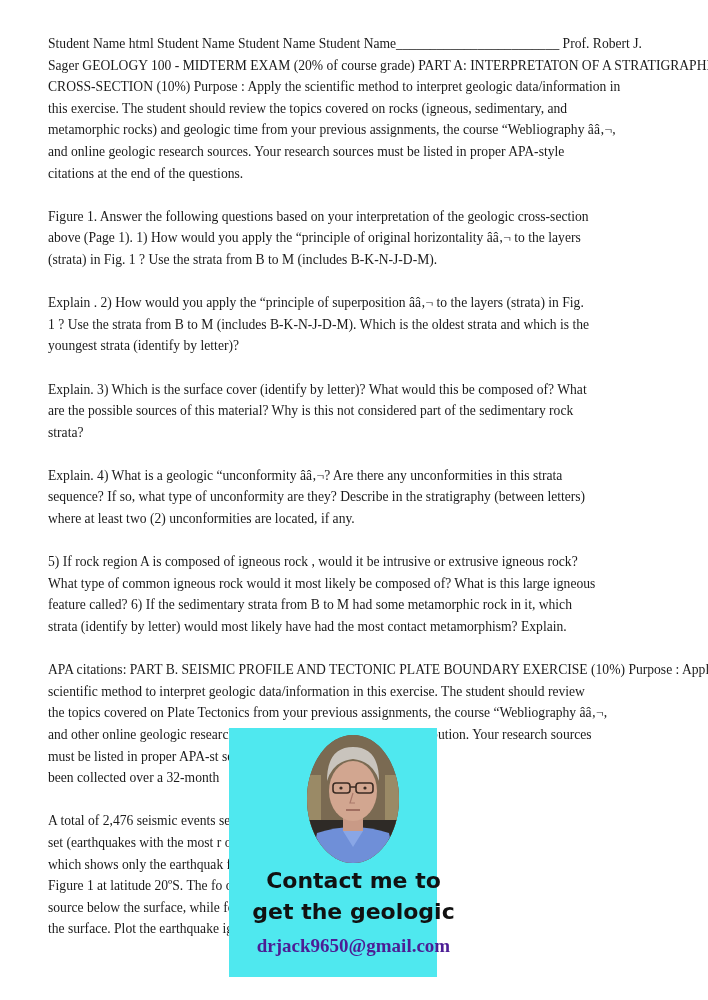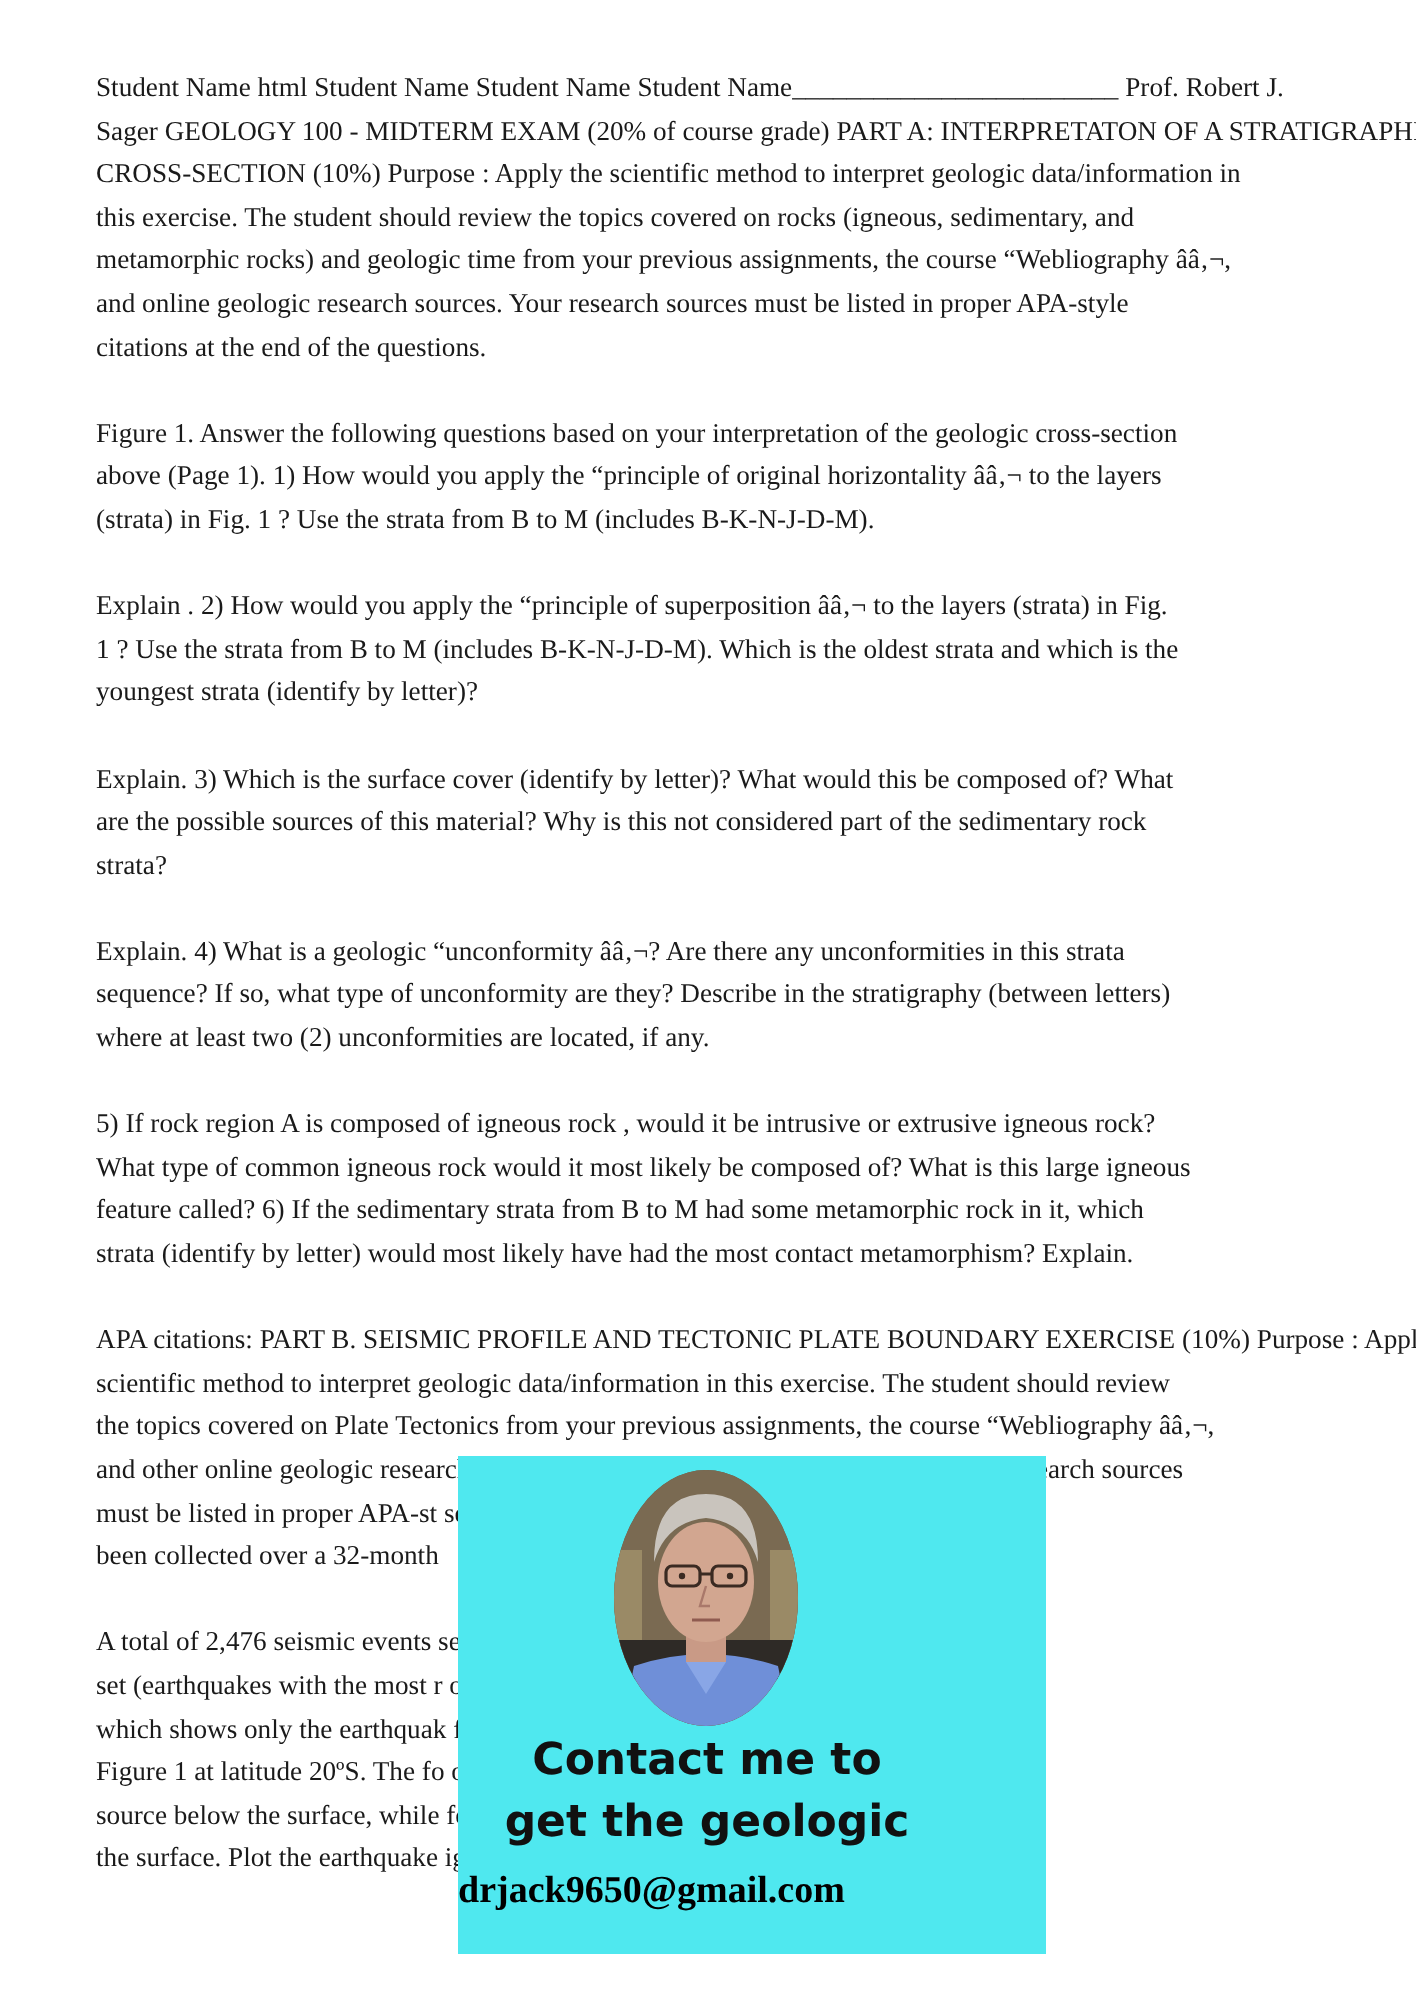--- a/index.html
+++ b/index.html
@@ -29,21 +29,21 @@
     }
     .line {
       display: block;
       height: 21.6px;
     }
     
     .promo {
       position: absolute;
       left: 229px;
       top: 728px;
-      width: 294px;
+      width: 208px;
       height: 249px;
       background: #4fe8ef;
     }
     .portrait {
       position: absolute;
       left: 78px;
       top: 7px;
       width: 92px;
       height: 128px;
       border-radius: 50%;
@@ -62,26 +62,26 @@
       line-height: 30px;
       color: #111;
     }
     .promo-headline.l1 { top: 138px; }
     .promo-headline.l2 { top: 169px; }
     .promo-email {
       position: absolute;
       left: 0;
       top: 205px;
       width: 249px;
-      text-align: left;
+      text-align: center;
       font-family: "Liberation Serif", "DejaVu Serif", serif;
       font-weight: bold;
       font-size: 19px;
       line-height: 26px;
-      color: #000000;
+      color: #4c1d95;
     }
   </style>
 </head>
 <body>
 
 <div class="page">
   <div id="paras">
       <div class="para">
         <span class="line">Student Name html Student Name Student Name Student Name________________________ Prof. Robert J.</span>
         <span class="line">Sager GEOLOGY 100 - MIDTERM EXAM (20% of course grade) PART A: INTERPRETATON OF A STRATIGRAPHIC</span>

